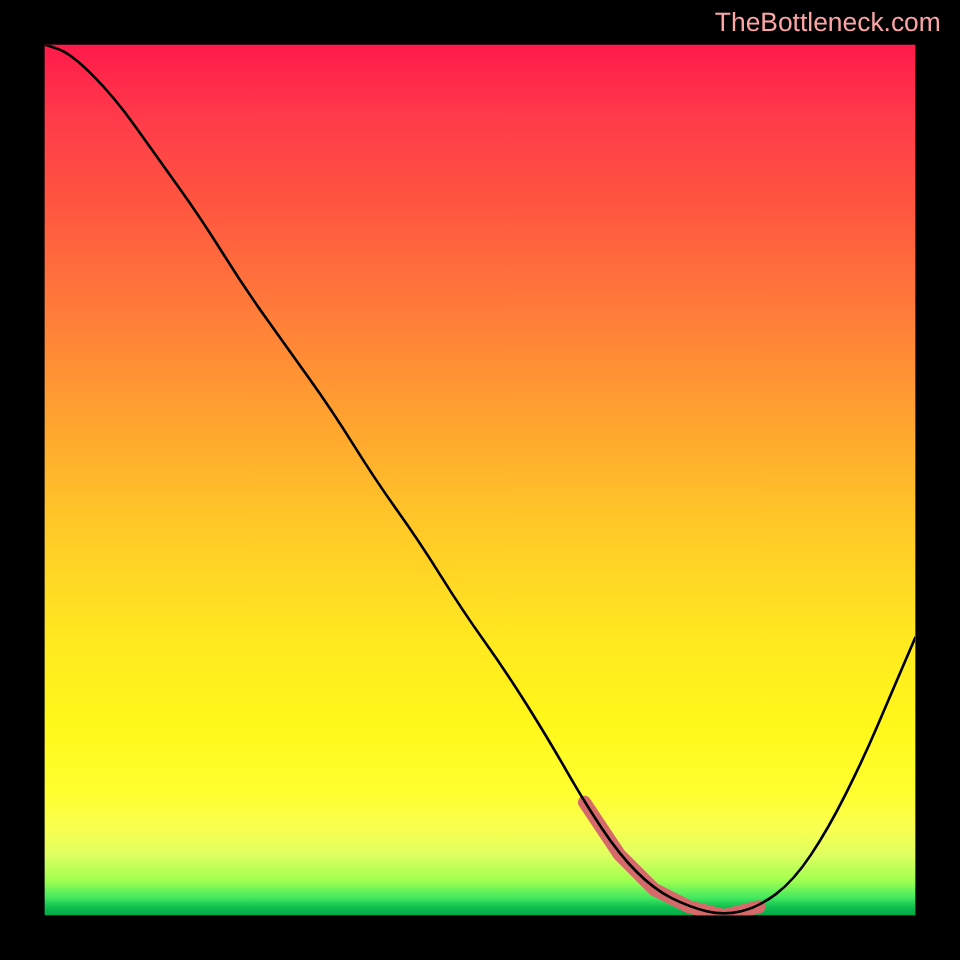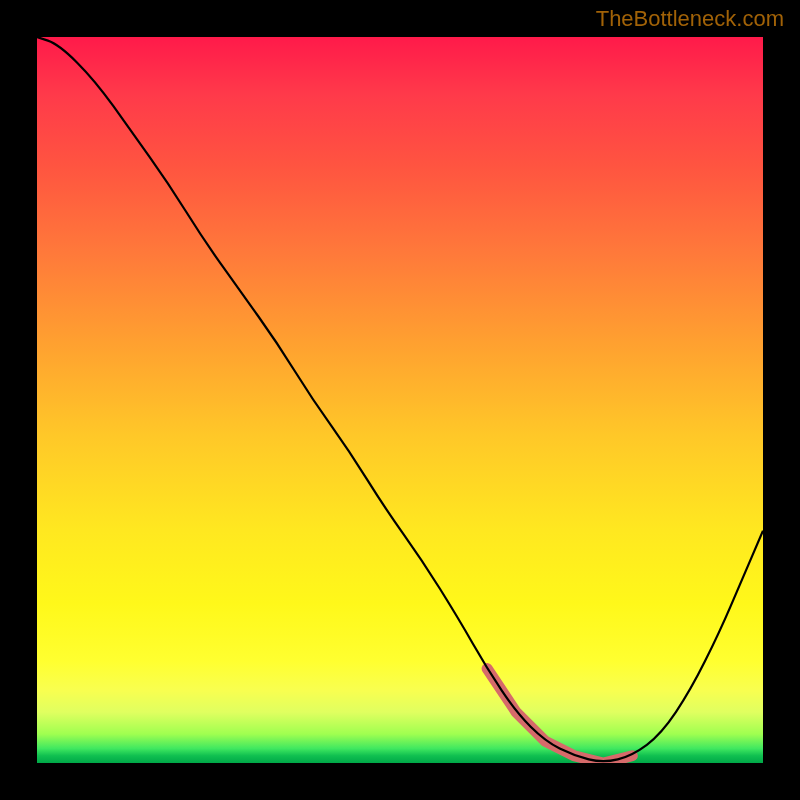--- a/index.html
+++ b/index.html
@@ -7,21 +7,21 @@
     width: 800px;
     height: 800px;
     background: #000;
     position: relative;
     font-family: Arial, sans-serif;
   }
   .watermark {
     position: absolute;
     top: 6px;
     right: 16px;
-    color: #a16207;
+    color: #fca5a5;
     font-size: 22px;
     font-weight: 500;
     z-index: 10;
   }
   .plot-area {
     position: absolute;
     left: 37px;
     top: 37px;
     width: 726px;
     height: 726px;

